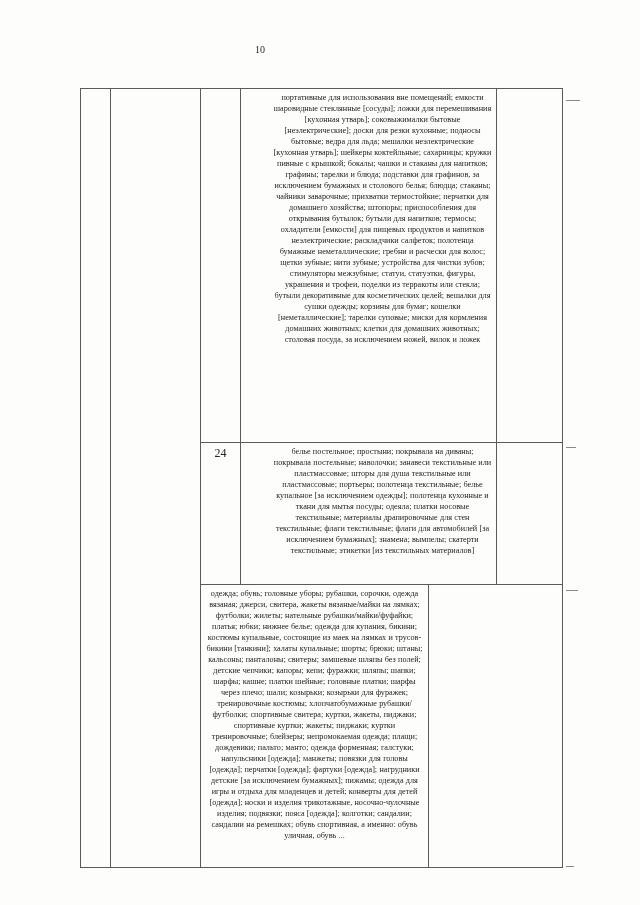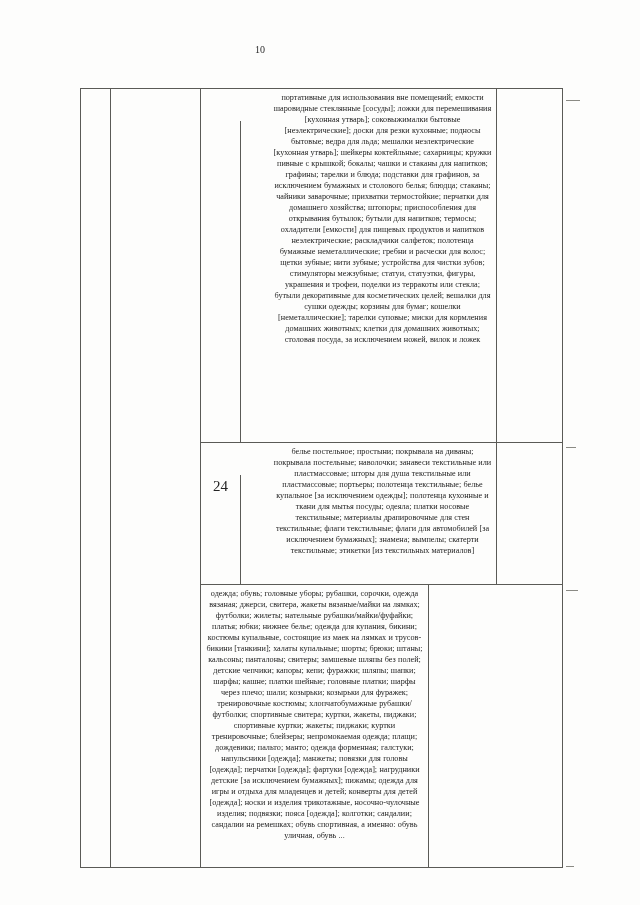--- a/index.html
+++ b/index.html
@@ -55,25 +55,24 @@
   }
   .row:first-child{border-top:none;}
   .row-1{height:353px;flex:0 0 auto;}
   .row-2{height:141px;flex:0 0 auto;}
   .row-3{flex:1;}
   .cell{box-sizing:border-box;}
   .class-no{
     width:40px;
     border-right:1px solid #5a5a56;
     text-align:center;
-    font-size:15px;
+    font-size:12px;
     color:#242424;
     padding-top:3px;
     flex:0 0 auto;
-    margin-top:32px;
   }
   .goods{
     width:228px;
     border-right:1px solid #5a5a56;
     font-size:8.2px;
     line-height:11px;
     text-align:center;
     color:#1d1d1d;
     padding:3px 4px 2px 4px;
     flex:0 0 auto;

